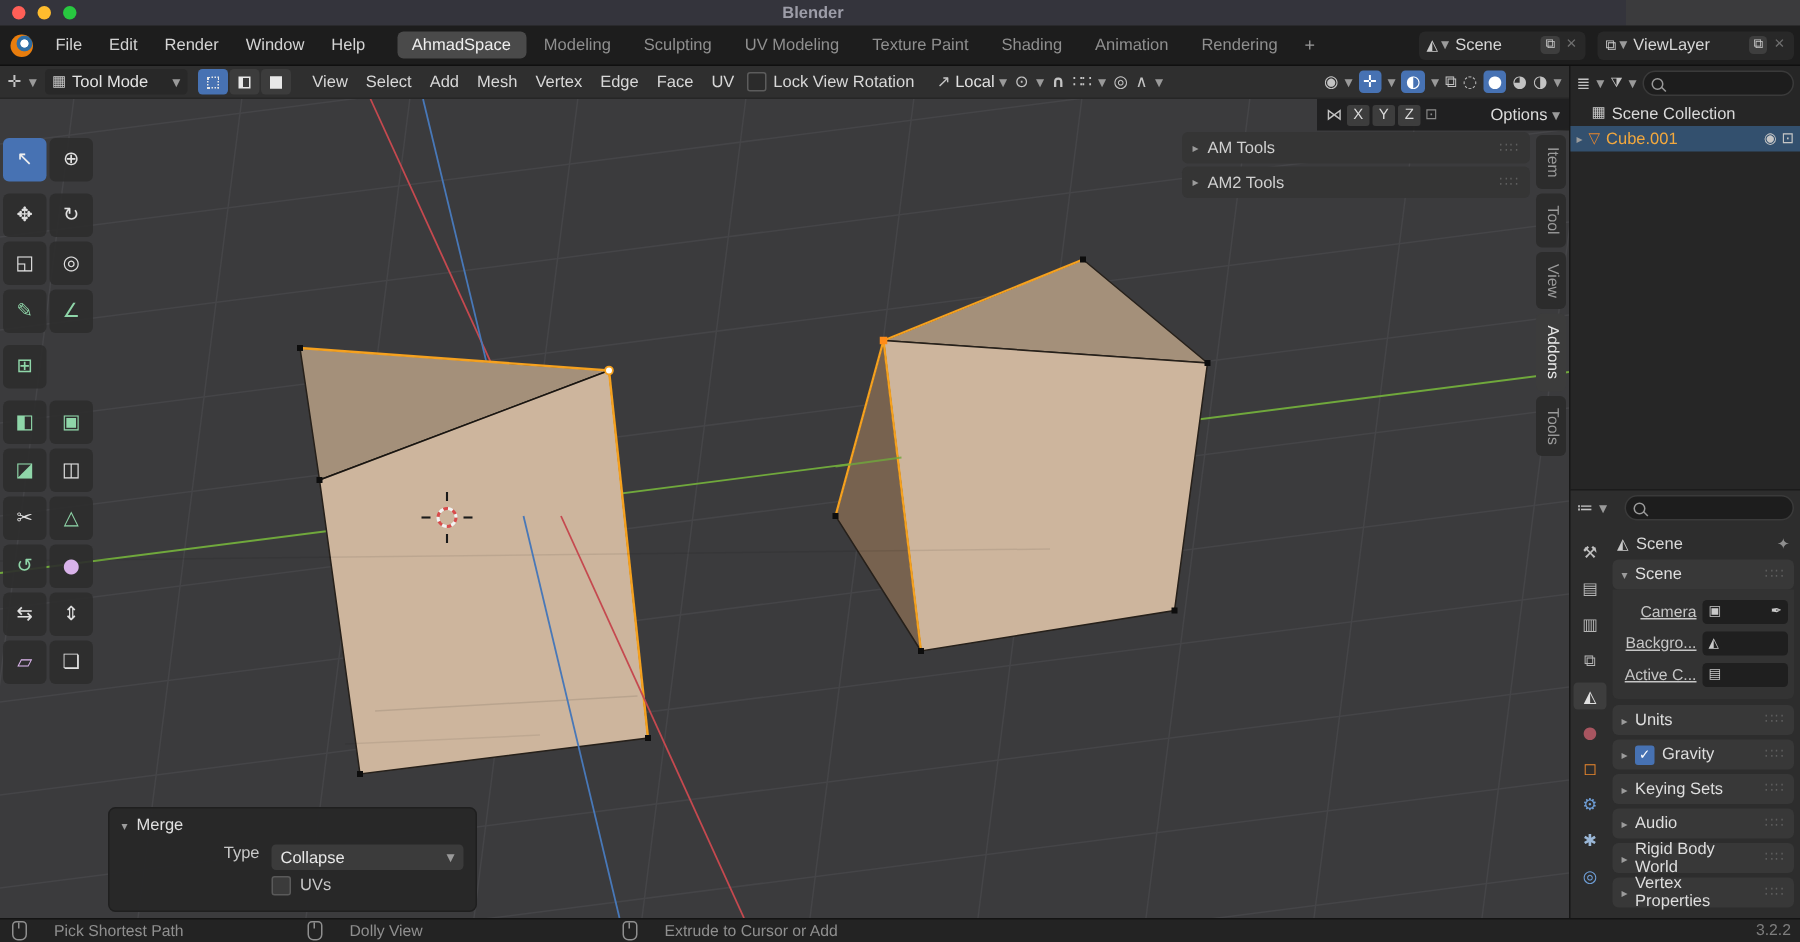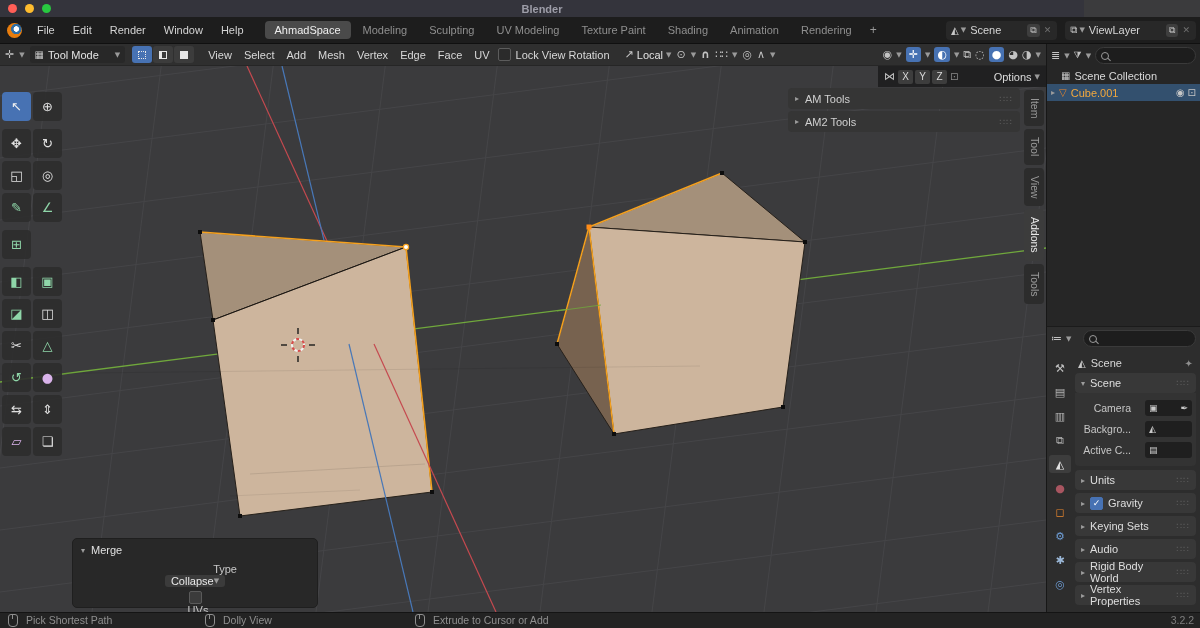--- a/index.html
+++ b/index.html
@@ -65,21 +65,21 @@
   .chev{color:#9c9c9c;font-size:8px;}
   
   .side-tabs{position:absolute;right:2px;top:46px;width:20px;display:flex;flex-direction:column;gap:3px;}
   .side-tab{writing-mode:vertical-rl;background:#2c2c2c;color:#9b9b9b;border-radius:4px;
             padding:8px 3px;text-align:center;font-size:10.5px;}
   .side-tab.active{background:#3c3c3c;color:#e8e8e8;}
   
   .merge-panel{position:absolute;left:72px;top:494px;width:246px;height:70px;background:rgba(40,40,40,.96);
                border-radius:5px;border:1px solid #1f1f1f;box-sizing:border-box;padding:5px 8px;}
   .mp-header{display:flex;align-items:center;gap:6px;color:#e0e0e0;}
-  .mp-row{display:flex;align-items:center;margin-top:7px;flex-direction:column;}
+  .mp-row{display:flex;align-items:flex-start;margin-top:7px;}
   .mp-label{width:92px;text-align:right;padding-right:8px;color:#c8c8c8;}
   .mp-select{flex:1;background:#3b3b3b;border-radius:3px;height:17px;display:flex;align-items:center;padding:0 6px;color:#e8e8e8;}
   .mp-select .dd7{margin-left:auto;}
   
   .outliner{position:absolute;left:1046px;top:44px;width:154px;height:282px;background:var(--c-outliner,#262626);
             border-left:1px solid #171717;box-sizing:border-box;}
   .ol-header{display:flex;align-items:center;gap:4px;padding:3px 4px;}
   .searchpill{flex:1;display:flex;align-items:center;background:#1d1d1d;border:1px solid #3a3a3a;border-radius:9px;height:15px;padding:0 5px;gap:4px;}
   .mag{width:6px;height:6px;border:1.4px solid #9a9a9a;border-radius:50%;position:relative;}
   .mag::after{content:"";position:absolute;width:4px;height:1.4px;background:#9a9a9a;transform:rotate(45deg);left:5px;top:6px;}
@@ -94,27 +94,27 @@
   .pr-tabs{position:absolute;left:0;top:24px;width:26px;bottom:0;display:flex;flex-direction:column;align-items:center;gap:6px;padding-top:8px;}
   .pr-tab{width:22px;height:18px;display:flex;align-items:center;justify-content:center;font-size:11px;border-radius:3px;}
   .pr-tab.active{background:#3d3d3d;}
   .pr-content{position:absolute;left:26px;top:24px;right:0;bottom:0;padding:2px 4px 0 2px;}
   .crumb{display:flex;align-items:center;gap:5px;height:20px;padding:0 3px;color:#d8d8d8;}
   .pin{margin-left:auto;color:#8f8f8f;font-size:10px;}
   .panel-h{height:20px;background:#383838;border-radius:4px;display:flex;align-items:center;gap:5px;padding:0 6px;color:#dedede;}
   .panel-h .dots{margin-left:auto;color:#5f5f5f;font-size:9px;letter-spacing:1px;}
   .panel-body{background:#333333;border-radius:0 0 4px 4px;padding:4px 4px 6px 0;margin-bottom:4px;}
   .pb-row{display:flex;align-items:center;height:21px;}
-  .pb-label{width:56px;text-align:right;padding-right:14px;color:#c6c6c6;font-size:10.5px;white-space:nowrap;overflow:hidden;}
+  .pb-label{width:56px;text-align:right;padding-right:4px;color:#c6c6c6;font-size:10.5px;white-space:nowrap;overflow:hidden;text-decoration:underline;}
   .pb-field{flex:1;display:flex;align-items:center;background:#1f1f1f;border-radius:3px;height:16px;padding:0 4px;gap:4px;color:#c9c9c9;font-size:9px;}
   .collapsed-list .panel-h{margin-bottom:3px;}
   
   .statusbar{position:absolute;left:0;top:612px;width:1200px;height:16px;background:var(--c-statusbar,#232323);
              border-top:1px solid #141414;box-sizing:border-box;color:#8f8f8f;font-size:10.5px;}
-  .hint{position:absolute;top:1px;display:flex;gap:8px;}
+  .hint{position:absolute;top:1px;display:flex;align-items:center;gap:18px;}
   .mouse{width:8px;height:11px;border:1px solid #8f8f8f;border-radius:3px 3px 4px 4px;position:relative;}
   .mouse::after{content:"";position:absolute;left:3px;top:0;width:1px;height:4px;background:#8f8f8f;}
   .version{position:absolute;right:6px;top:1px;color:#7e7e7e;}
 </style>
 </head>
 <body>
 
 <div class="stage">
 
   <div class="titlebar">

